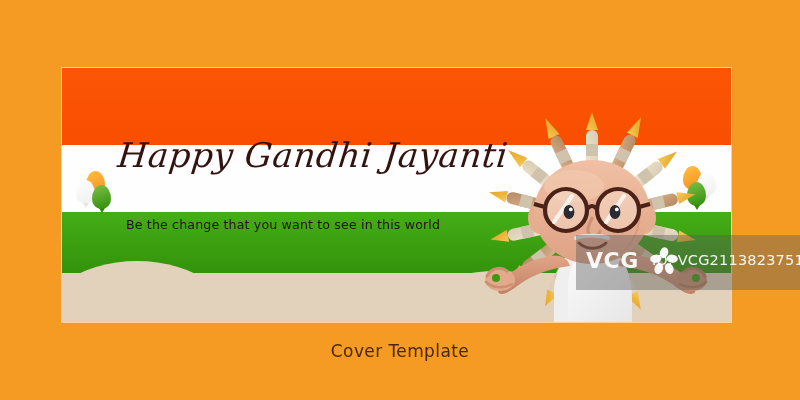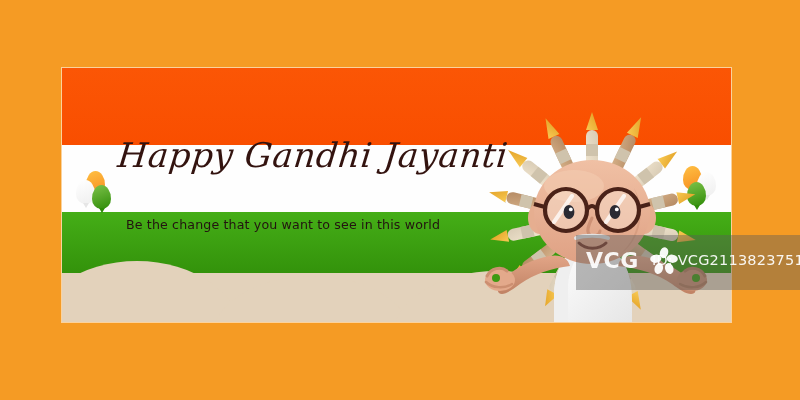--- a/index.html
+++ b/index.html
@@ -443,14 +443,15 @@
         <ellipse cx="31" cy="17" rx="5.5" ry="7.5" transform="rotate(96 31 17)"></ellipse>
         <ellipse cx="27" cy="30" rx="5.5" ry="7.5" transform="rotate(160 27 30)"></ellipse>
         <ellipse cx="13" cy="30" rx="5.5" ry="7.5" transform="rotate(-160 13 30)"></ellipse>
         <ellipse cx="9" cy="17" rx="5.5" ry="7.5" transform="rotate(-96 9 17)"></ellipse>
       </g>
     </svg>
   </div>
 
   <div id="watermark-id">ID: VCG211382375169</div>
 
+  <div id="caption">Cover Template</div>
 
 </div>
 
 </body></html>

